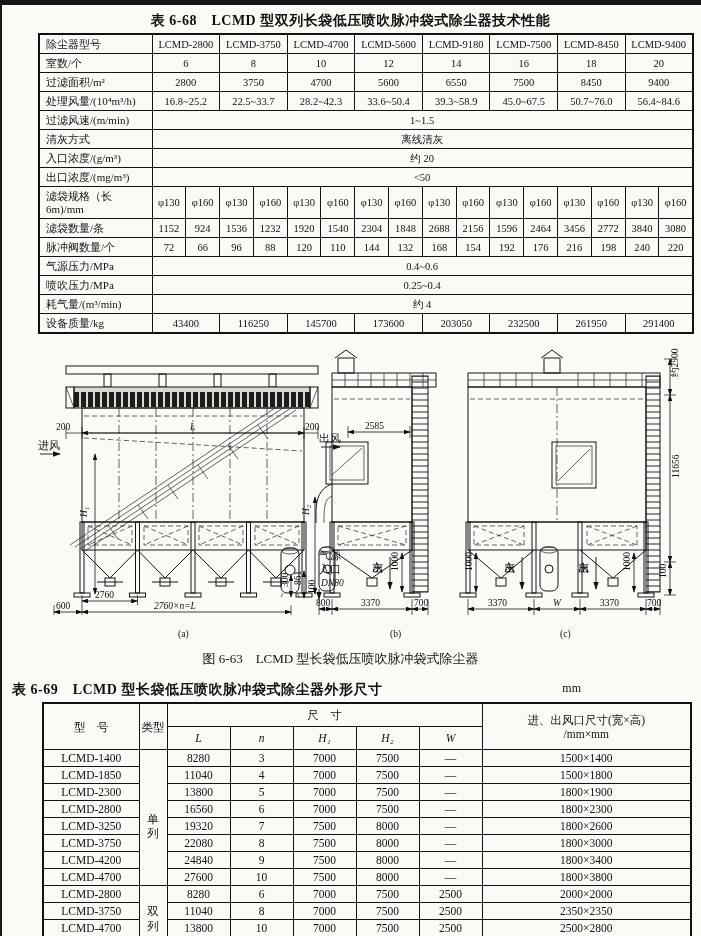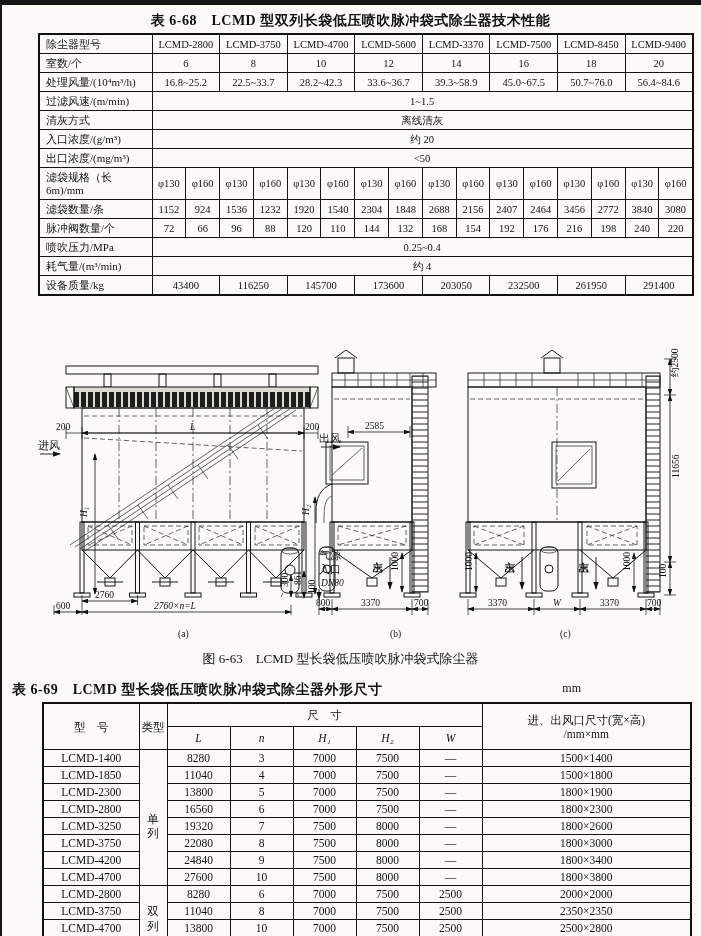--- a/index.html
+++ b/index.html
@@ -62,42 +62,53 @@
       <col style="width:113px">
       <col span="16" style="width:33.8px">
     </colgroup>
     <tbody>
         <tr>
           <td class="lbl">除尘器型号</td>
           <td colspan="2">LCMD-2800</td>
           <td colspan="2">LCMD-3750</td>
           <td colspan="2">LCMD-4700</td>
           <td colspan="2">LCMD-5600</td>
-          <td colspan="2">LCMD-3370</td>
+          <td colspan="2">LCMD-9180</td>
           <td colspan="2">LCMD-7500</td>
           <td colspan="2">LCMD-8450</td>
           <td colspan="2">LCMD-9400</td>
         </tr>
         <tr>
           <td class="lbl">室数/个</td>
           <td colspan="2">6</td>
           <td colspan="2">8</td>
           <td colspan="2">10</td>
           <td colspan="2">12</td>
           <td colspan="2">14</td>
           <td colspan="2">16</td>
           <td colspan="2">18</td>
           <td colspan="2">20</td>
         </tr>
         <tr>
+          <td class="lbl">过滤面积/m²</td>
+          <td colspan="2">2800</td>
+          <td colspan="2">3750</td>
+          <td colspan="2">4700</td>
+          <td colspan="2">5600</td>
+          <td colspan="2">6550</td>
+          <td colspan="2">7500</td>
+          <td colspan="2">8450</td>
+          <td colspan="2">9400</td>
+        </tr>
+        <tr>
           <td class="lbl">处理风量/(10⁴m³/h)</td>
           <td colspan="2">16.8~25.2</td>
           <td colspan="2">22.5~33.7</td>
           <td colspan="2">28.2~42.3</td>
-          <td colspan="2">33.6~36.7</td>
+          <td colspan="2">33.6~50.4</td>
           <td colspan="2">39.3~58.9</td>
           <td colspan="2">45.0~67.5</td>
           <td colspan="2">50.7~76.0</td>
           <td colspan="2">56.4~84.6</td>
         </tr>
         <tr>
           <td class="lbl">过滤风速/(m/min)</td>
           <td colspan="16">1~1.5</td>
         </tr>
         <tr>
@@ -136,21 +147,21 @@
           <td>1152</td>
           <td>924</td>
           <td>1536</td>
           <td>1232</td>
           <td>1920</td>
           <td>1540</td>
           <td>2304</td>
           <td>1848</td>
           <td>2688</td>
           <td>2156</td>
-          <td>2407</td>
+          <td>1596</td>
           <td>2464</td>
           <td>3456</td>
           <td>2772</td>
           <td>3840</td>
           <td>3080</td>
         </tr>
         <tr>
           <td class="lbl">脉冲阀数量/个</td>
           <td>72</td>
           <td>66</td>
@@ -161,20 +172,24 @@
           <td>144</td>
           <td>132</td>
           <td>168</td>
           <td>154</td>
           <td>192</td>
           <td>176</td>
           <td>216</td>
           <td>198</td>
           <td>240</td>
           <td>220</td>
+        </tr>
+        <tr>
+          <td class="lbl">气源压力/MPa</td>
+          <td colspan="16">0.4~0.6</td>
         </tr>
         <tr>
           <td class="lbl">喷吹压力/MPa</td>
           <td colspan="16">0.25~0.4</td>
         </tr>
         <tr>
           <td class="lbl">耗气量/(m³/min)</td>
           <td colspan="16">约 4</td>
         </tr>
         <tr>

